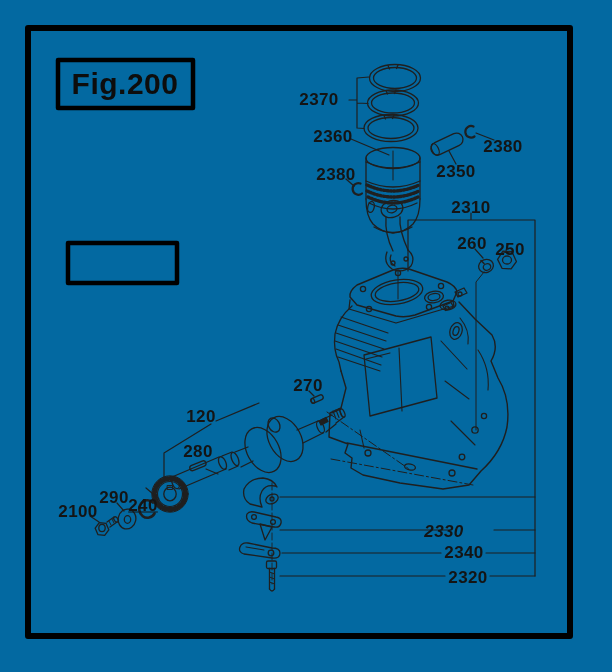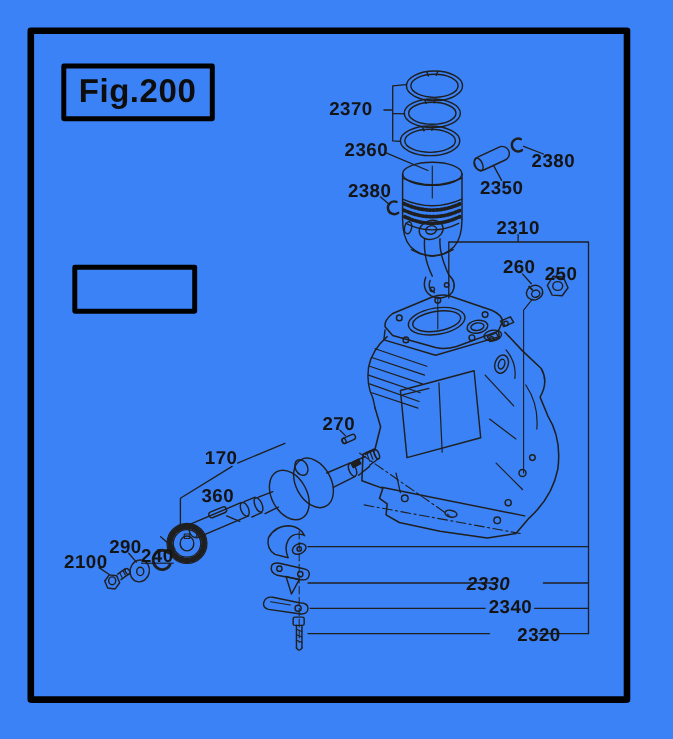--- a/index.html
+++ b/index.html
@@ -1,16 +1,16 @@
 <!DOCTYPE html>
 <html><head>
 <meta charset="utf-8">
 <style>
   html,body{margin:0;padding:0;background:#ffffff;}
-  .page{position:relative;width:612px;height:672px;background:#3b82f6;overflow:hidden;
+  .page{position:relative;width:612px;height:672px;background:#0369a1;overflow:hidden;
         font-family:"Liberation Sans",sans-serif;}
   .page svg{position:absolute;left:0;top:0;}
   .callout{position:absolute;transform:translate(-50%,-50%);
            font:bold 17px "Liberation Sans",sans-serif;color:#141414;
            letter-spacing:.4px;white-space:nowrap;line-height:1;}
   .fig-title{position:absolute;transform:translate(-50%,-50%);
              font:bold 30px "Liberation Sans",sans-serif;color:#0d0d0d;
              letter-spacing:.5px;white-space:nowrap;}
   .model-title{position:absolute;transform:translate(-50%,-50%);
              font:bold 28px "Liberation Sans",sans-serif;color:#0d0d0d;
@@ -227,21 +227,21 @@
 
   <div class="callout" style="left:319px;top:99px;">2370</div>
   <div class="callout" style="left:333px;top:136px;">2360</div>
   <div class="callout" style="left:336px;top:174px;">2380</div>
   <div class="callout" style="left:456px;top:171px;">2350</div>
   <div class="callout" style="left:503px;top:146px;">2380</div>
   <div class="callout" style="left:471px;top:207px;">2310</div>
   <div class="callout" style="left:472px;top:243px;">260</div>
   <div class="callout" style="left:510px;top:237px;margin-top:12px;">250</div>
   <div class="callout" style="left:308px;top:385px;">270</div>
-  <div class="callout" style="left:201px;top:416px;">170</div>
-  <div class="callout" style="left:198px;top:451px;">360</div>
+  <div class="callout" style="left:201px;top:416px;">120</div>
+  <div class="callout" style="left:198px;top:451px;">280</div>
   <div class="callout" style="left:143px;top:505px;text-decoration:underline;">240</div>
   <div class="callout" style="left:114px;top:497px;">290</div>
   <div class="callout" style="left:78px;top:511px;">2100</div>
   <div class="callout" style="left:444px;top:531px;font-style:italic;">2330</div>
   <div class="callout" style="left:464px;top:552px;">2340</div>
-  <div class="callout" style="left:490px;top:577px;">2320</div>
+  <div class="callout" style="left:468px;top:577px;">2320</div>
 </div>
 
 </body></html>

